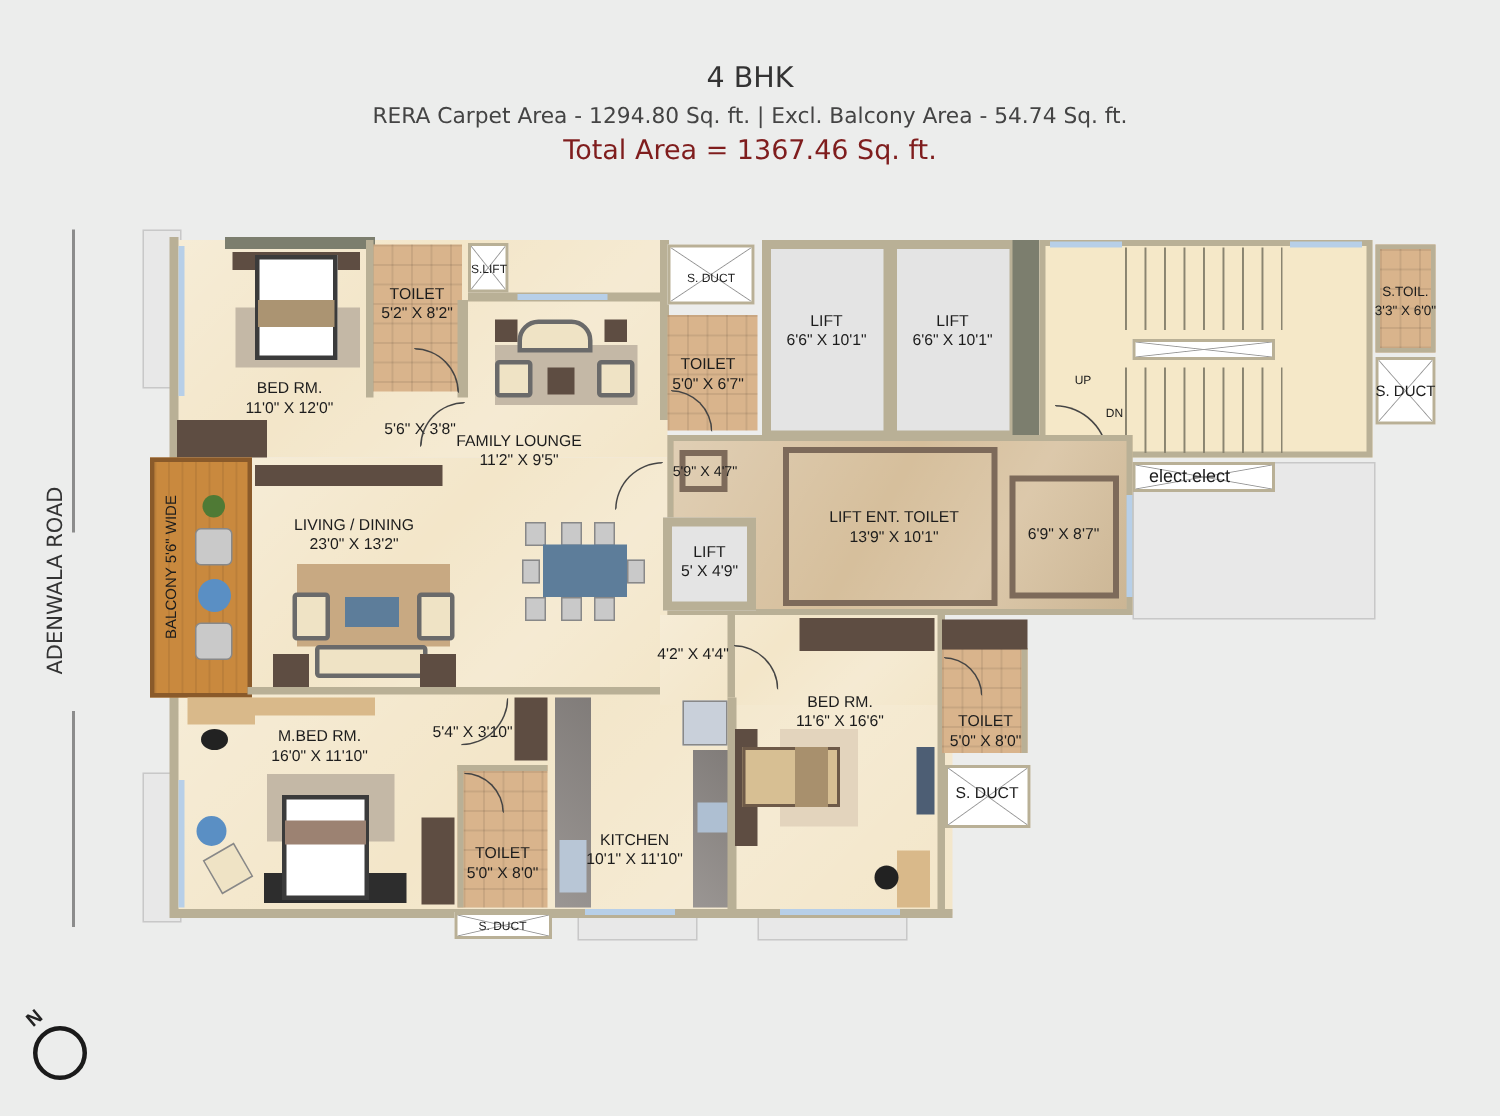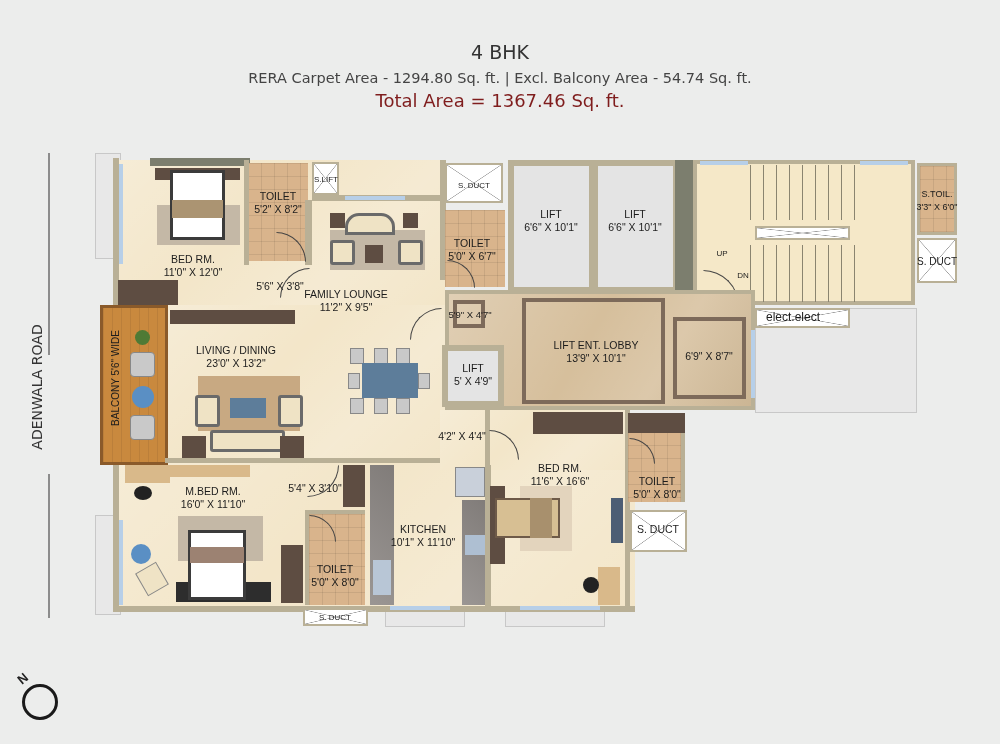--- a/index.html
+++ b/index.html
@@ -132,21 +132,21 @@
   <div class="abs duct" style="left:917px;top:238px;width:40px;height:45px;"></div>
   <div class="lbl" style="left:937px;top:255px;font-size:10px;">S. DUCT</div>
 
   <div class="abs duct" style="left:755px;top:308px;width:95px;height:20px;"></div>
   <div class="lbl" style="left:793px;top:311px;font-size:12px;">elect.elect</div>
 
   <div class="abs marble" style="left:445px;top:290px;width:310px;height:120px;border:4px solid #b9b096;"></div>
   <div class="abs inlay" style="left:453px;top:300px;width:32px;height:28px;"></div>
   <div class="lbl" style="left:470px;top:308px;font-size:9.5px;">5'9" X 4'7"</div>
   <div class="abs inlay" style="left:522px;top:298px;width:143px;height:106px;"></div>
-  <div class="lbl" style="left:596px;top:339px;"><span>LIFT ENT. LOBBY</span><br><span>13'9" X 10'1"</span></div>
+  <div class="lbl" style="left:596px;top:339px;"><span>LIFT ENT. TOILET</span><br><span>13'9" X 10'1"</span></div>
   <div class="abs inlay" style="left:673px;top:317px;width:73px;height:82px;"></div>
   <div class="lbl" style="left:709px;top:350px;">6'9" X 8'7"</div>
   <div class="abs win" style="left:751px;top:330px;width:4px;height:68px;"></div>
   <div class="abs lift" style="left:442px;top:345px;width:62px;height:62px;"></div>
   <div class="lbl" style="left:473px;top:362px;"><span>LIFT</span><br><span>5' X 4'9"</span></div>
   <div class="door" style="left:410px;top:308px;width:32px;height:32px;transform:scaleX(-1);"></div>
 
   <div class="abs wood" style="left:100px;top:305px;width:68px;height:160px;border:3px solid #8a5a2a;"></div>
   <div class="abs" style="left:103px;top:368px;width:14px;height:14px;"></div>
   <div class="lbl" style="left:115px;top:378px;transform:translate(-50%,-50%) rotate(-90deg);font-size:10px;">BALCONY 5'6" WIDE</div>
@@ -198,21 +198,21 @@
   <div class="lbl" style="left:335px;top:563px;"><span>TOILET</span><br><span>5'0" X 8'0"</span></div>
   <div class="door" style="left:309px;top:515px;width:27px;height:27px;"></div>
   <div class="abs duct" style="left:303px;top:608px;width:65px;height:18px;"></div>
   <div class="lbl" style="left:335px;top:611px;font-size:8px;">S. DUCT</div>
 
   <div class="abs counter" style="left:370px;top:465px;width:24px;height:140px;"></div>
   <div class="abs counter" style="left:462px;top:500px;width:24px;height:105px;"></div>
   <div class="abs" style="left:455px;top:467px;width:30px;height:30px;background:#c9d0da;border:1px solid #888;"></div>
   <div class="abs" style="left:373px;top:560px;width:18px;height:35px;background:#b8c6d6;"></div>
   <div class="abs" style="left:465px;top:535px;width:20px;height:20px;background:#aebfd2;"></div>
-  <div class="lbl" style="left:423px;top:523px;"><span>KITCHEN</span><br><span>10'1" X 11'10"</span></div>
+  <div class="lbl" style="left:423px;top:554px;"><span>KITCHEN</span><br><span>10'1" X 11'10"</span></div>
 
   <div class="abs wall" style="left:485px;top:465px;width:6px;height:143px;"></div>
   <div class="abs furn-dark" style="left:533px;top:412px;width:90px;height:22px;"></div>
   <div class="lbl" style="left:560px;top:462px;"><span>BED RM.</span><br><span>11'6" X 16'6"</span></div>
   <div class="abs furn-dark" style="left:490px;top:486px;width:15px;height:78px;"></div>
   <div class="abs rug" style="left:520px;top:486px;width:52px;height:65px;background:#e3d4bd;"></div>
   <div class="abs" style="left:495px;top:498px;width:65px;height:40px;background:#d7bf93;border:2px solid #6e5a48;"></div>
   <div class="abs blanket" style="left:530px;top:498px;width:22px;height:40px;background:#a8906d;"></div>
   <div class="abs" style="left:611px;top:498px;width:12px;height:45px;background:#4d5e74;"></div>
   <div class="abs" style="left:598px;top:567px;width:22px;height:38px;background:#d9b98a;"></div>

